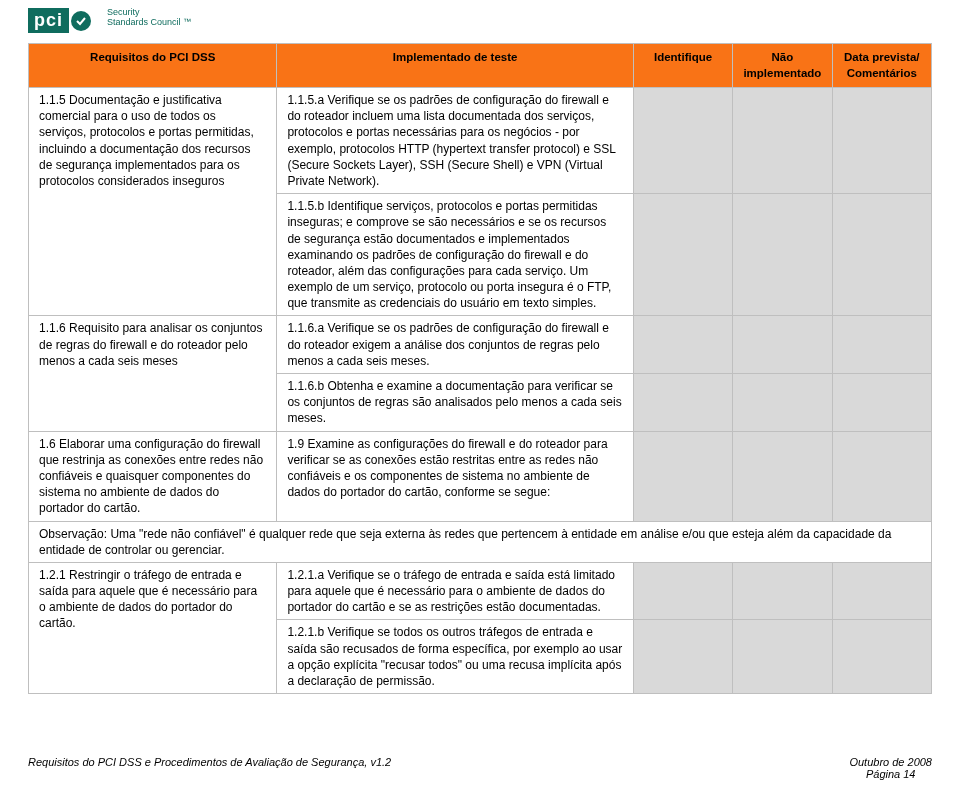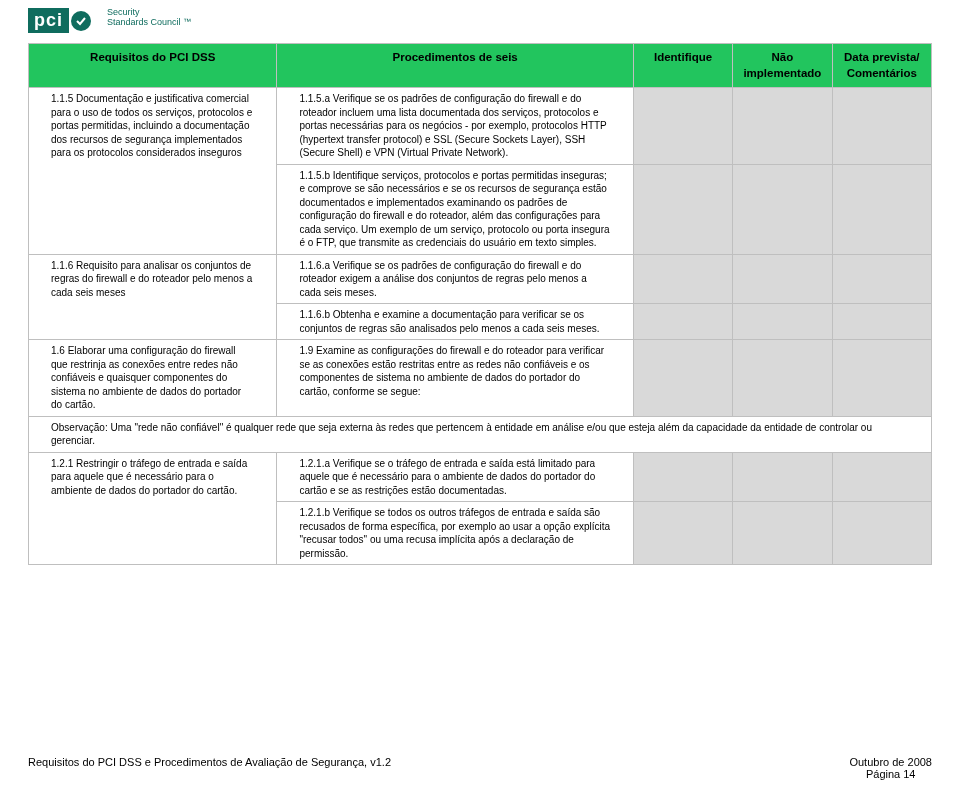--- a/index.html
+++ b/index.html
@@ -4,31 +4,31 @@
 <style>
   html,body{margin:0;padding:0;background:#fff;font-family:Arial,Helvetica,sans-serif;color:#000;font-size:12px}
   .page{width:960px;height:790px;position:relative;box-sizing:border-box;padding:8px 28px 0 28px}
   .logo{display:flex;align-items:flex-start;gap:6px;margin-bottom:10px}
   .logo-badge{display:flex;align-items:center}
   .logo-pci{background:#0f6c5e;color:#fff;font-weight:bold;font-size:18px;padding:2px 6px;letter-spacing:1px}
   .logo-dot{width:20px;height:20px;border-radius:50%;background:#0f6c5e;margin-left:2px;display:flex;align-items:center;justify-content:center;color:#fff;font-size:11px}
   .logo-text{color:#0f6c5e;font-size:9px;line-height:1.1;margin-left:10px}
   .logo-text .tm{font-size:8px;vertical-align:top}
   table.main{border-collapse:collapse;width:100%;table-layout:fixed}
-  table.main th,table.main td{border:1px solid #bfbfbf;vertical-align:top;padding:4px 22px;font-size:10px;line-height:1.35}
-  table.main th{background:#22c55e;font-weight:bold;text-align:center;font-size:11.5px;padding:6px 4px}
+  table.main th,table.main td{border:1px solid #bfbfbf;vertical-align:top;padding:4px 10px;font-size:12px;line-height:1.35}
+  table.main th{background:#f97316;font-weight:bold;text-align:center;font-size:11.5px;padding:6px 4px}
   col.c1{width:230px}
   col.c2{width:330px}
   col.c3{width:92px}
   col.c4{width:92px}
   col.c5{width:92px}
   .shade{background:#d9d9d9}
   .note-row td{font-style:normal}
   .note-row .it{}
-  .footer{position:absolute;bottom:10px;left:28px;right:28px;display:flex;justify-content:space-between;font-size:11px;color:#000;border-top:0}
+  .footer{position:absolute;bottom:10px;left:28px;right:28px;display:flex;justify-content:space-between;font-style:italic;font-size:11px;color:#000;border-top:0}
   .footer .right{text-align:center}
 </style>
 </head>
 <body>
 <div class="page">
 
 <div class="logo">
   <div class="logo-badge">
     <span class="logo-pci">pci</span>
     <span class="logo-dot">
@@ -46,21 +46,21 @@
   <colgroup>
         <col class="c1">
         <col class="c2">
         <col class="c3">
         <col class="c4">
         <col class="c5">
       </colgroup>
   <thead>
     <tr>
       <th>Requisitos do PCI DSS</th>
-      <th>Procedimentos de seis</th>
+      <th>Implementado de teste</th>
       <th>Identifique</th>
       <th>Não implementado</th>
       <th>Data prevista/ Comentários</th>
     </tr>
   </thead>
   <tbody>
     <tr>
       <td rowspan="2">1.1.5    Documentação e justificativa comercial para o uso de todos os serviços, protocolos e portas permitidas, incluindo a documentação dos recursos de segurança implementados para os protocolos considerados inseguros</td>
       <td>1.1.5.a Verifique se os padrões de configuração do firewall e do roteador incluem uma lista documentada dos serviços, protocolos e portas necessárias para os negócios - por exemplo, protocolos HTTP (hypertext transfer protocol) e SSL (Secure Sockets Layer), SSH (Secure Shell) e VPN (Virtual Private Network).</td>
       <td class="shade"></td>

